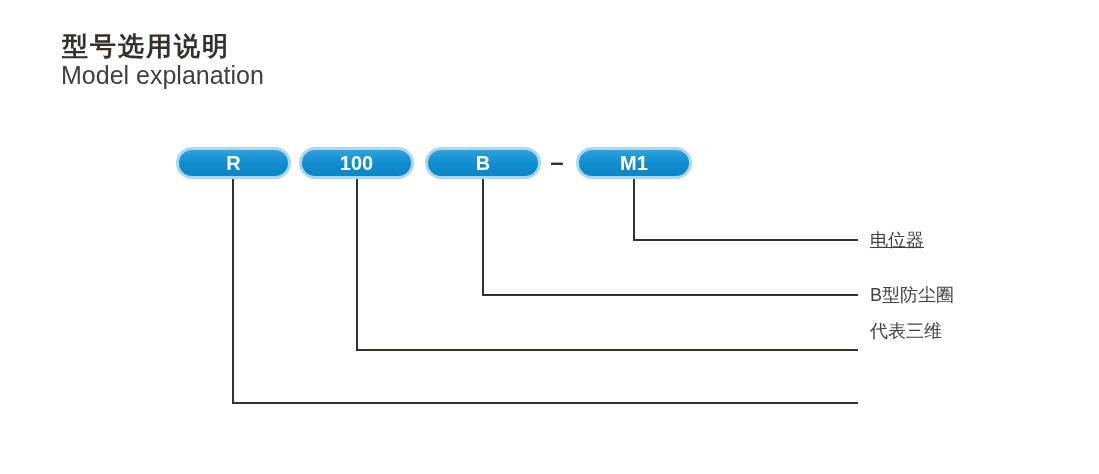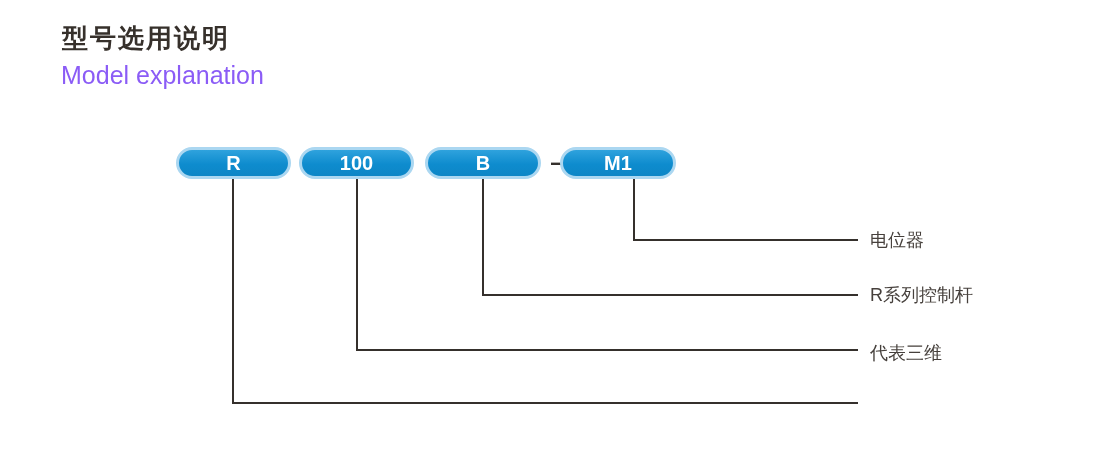--- a/index.html
+++ b/index.html
@@ -9,35 +9,35 @@
     height: 474px;
     background: #ffffff;
     overflow: hidden;
     font-family: "Liberation Sans", sans-serif;
   }
 
   
   .title-zh {
     position: absolute;
     left: 62px;
-    top: 24px;
+    top: 32px;
     font-size: 26px;
     font-weight: 700;
     letter-spacing: 2px;
     color: #36302b;
     line-height: 28px;
     margin: 0;
   }
   .title-en {
     position: absolute;
     left: 61px;
     top: 61px;
     font-size: 25px;
     font-weight: 400;
-    color: #8b5cf6;
+    color: #404040;
     line-height: 28px;
     margin: 0;
   }
 
   
   .pill {
     position: absolute;
     top: 147px;
     height: 32px;
     box-sizing: border-box;
@@ -46,21 +46,21 @@
     background: linear-gradient(180deg, #2fa2dd 0%, #0e8cce 55%, #0d86c6 100%);
     color: #ffffff;
     font-size: 20px;
     font-weight: 700;
     text-align: center;
     line-height: 26px;
   }
   .pill-r   { left: 176px; width: 115px; }
   .pill-300 { left: 299px; width: 115px; }
   .pill-b   { left: 425px; width: 116px; }
-  .pill-m1  { left: 560px; width: 116px; }
+  .pill-m1  { left: 576px; width: 116px; }
 
   .separator {
     position: absolute;
     left: 545px;
     top: 147px;
     width: 24px;
     height: 31px;
     text-align: center;
     line-height: 29px;
     font-size: 24px;
@@ -84,23 +84,23 @@
   .leader-label {
     position: absolute;
     left: 870px;
     height: 22px;
     line-height: 22px;
     font-size: 18px;
     font-weight: 400;
     color: #46403c;
     white-space: nowrap;
   }
-  .label-m1  { top: 229px; }
+  .label-m1  { top: 229px; text-decoration: underline; }
   .label-b   { top: 284px; }
-  .label-300 { top: 342px; }
+  .label-300 { top: 320px; }
   .label-r   { top: 392px; }
 </style>
 </head>
 <body>
 
 <div class="stage">
 
   <h1 class="title-zh">型号选用说明</h1>
   <h2 class="title-en">Model explanation</h2>
 
@@ -109,16 +109,16 @@
   <div class="pill pill-b">B</div>
   <div class="separator">–</div>
   <div class="pill pill-m1">M1</div>
 
   <div class="connector conn-m1"></div>
   <div class="connector conn-b"></div>
   <div class="connector conn-300"></div>
   <div class="connector conn-r"></div>
 
   <div class="leader-label label-m1">电位器</div>
-  <div class="leader-label label-b">R系列控制杆</div>
+  <div class="leader-label label-b">B型防尘圈</div>
   <div class="leader-label label-300">代表三维</div>
 
 </div>
 
 </body></html>

